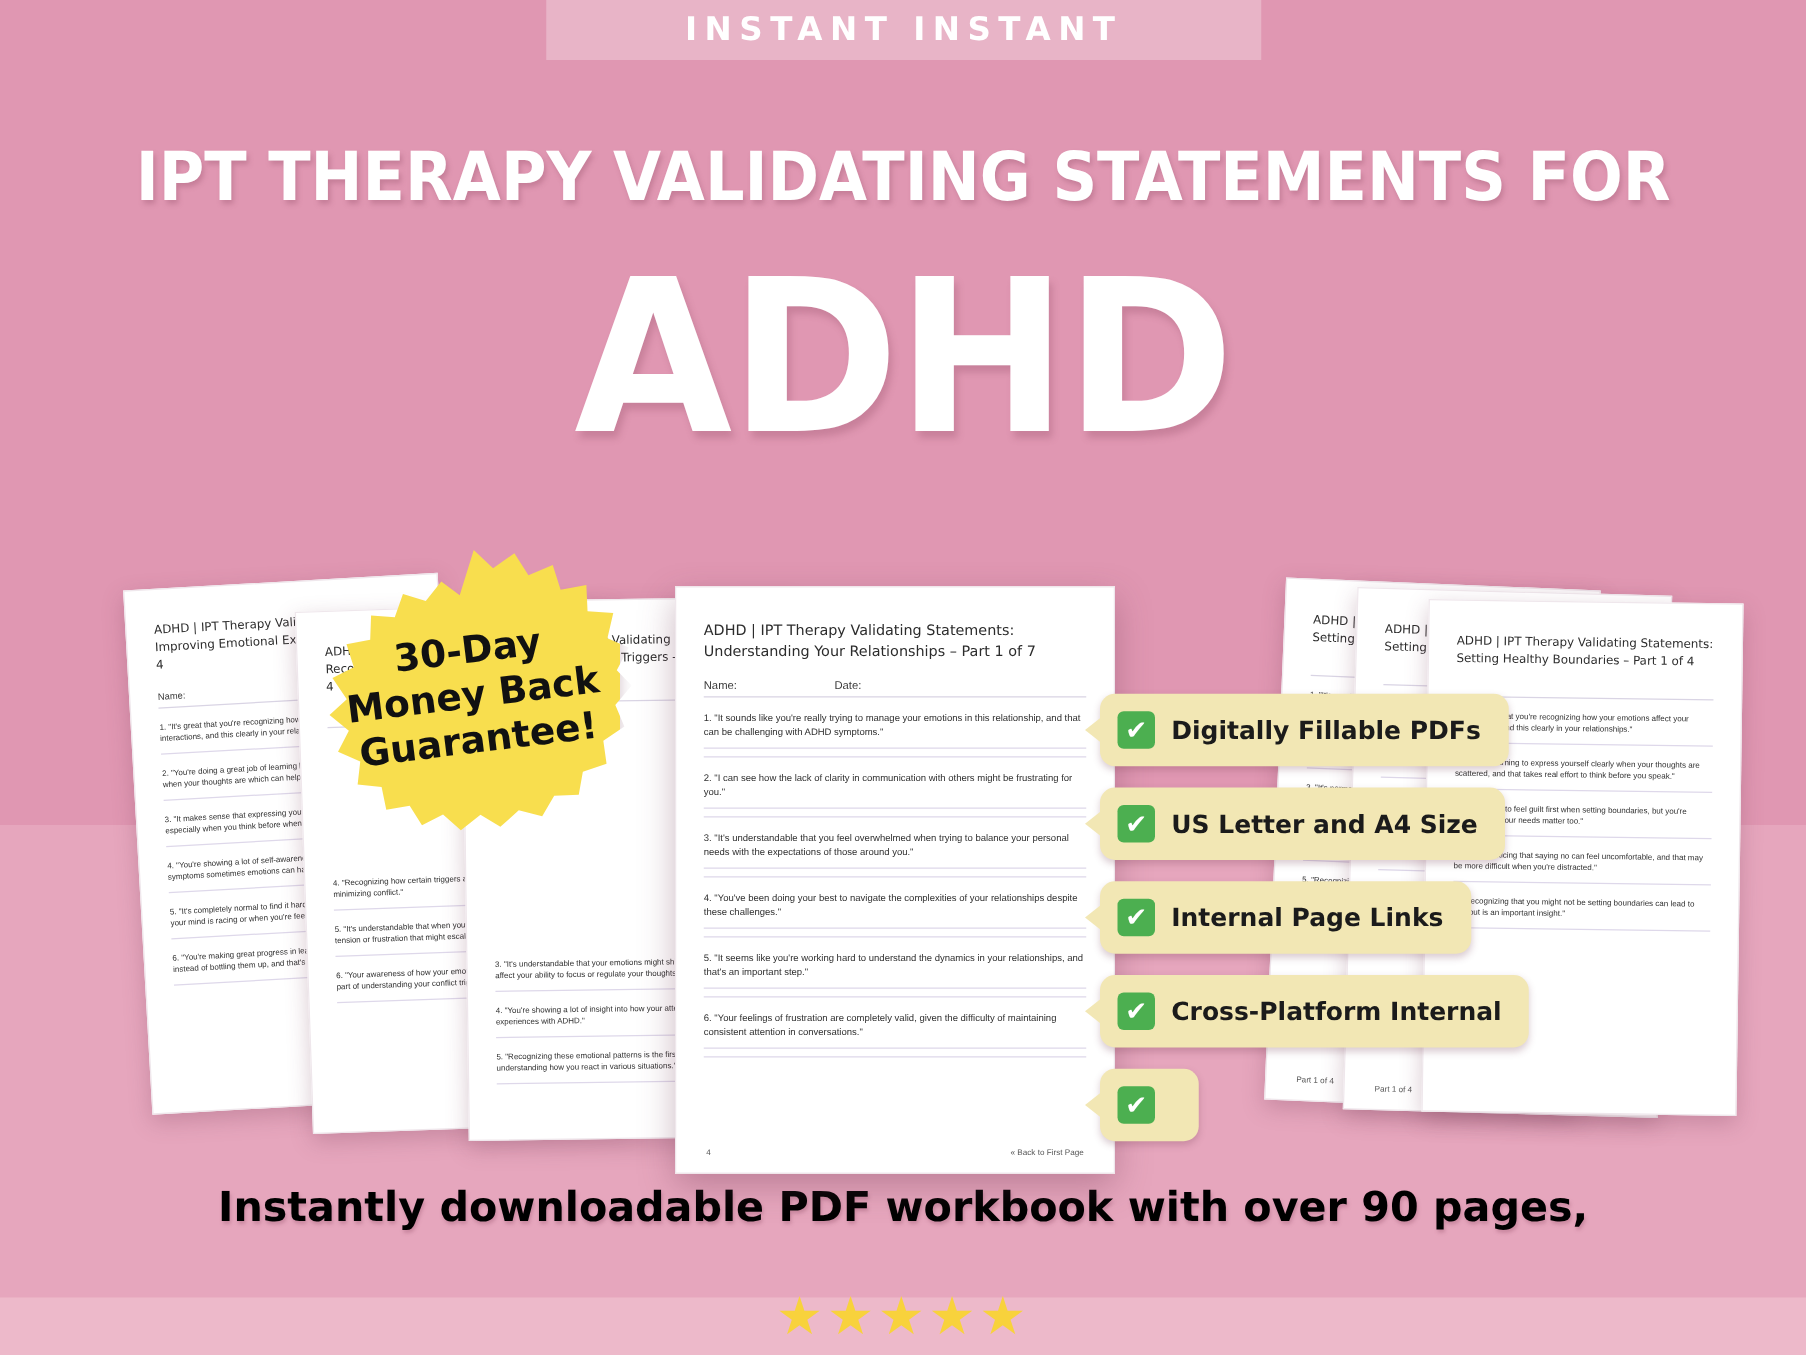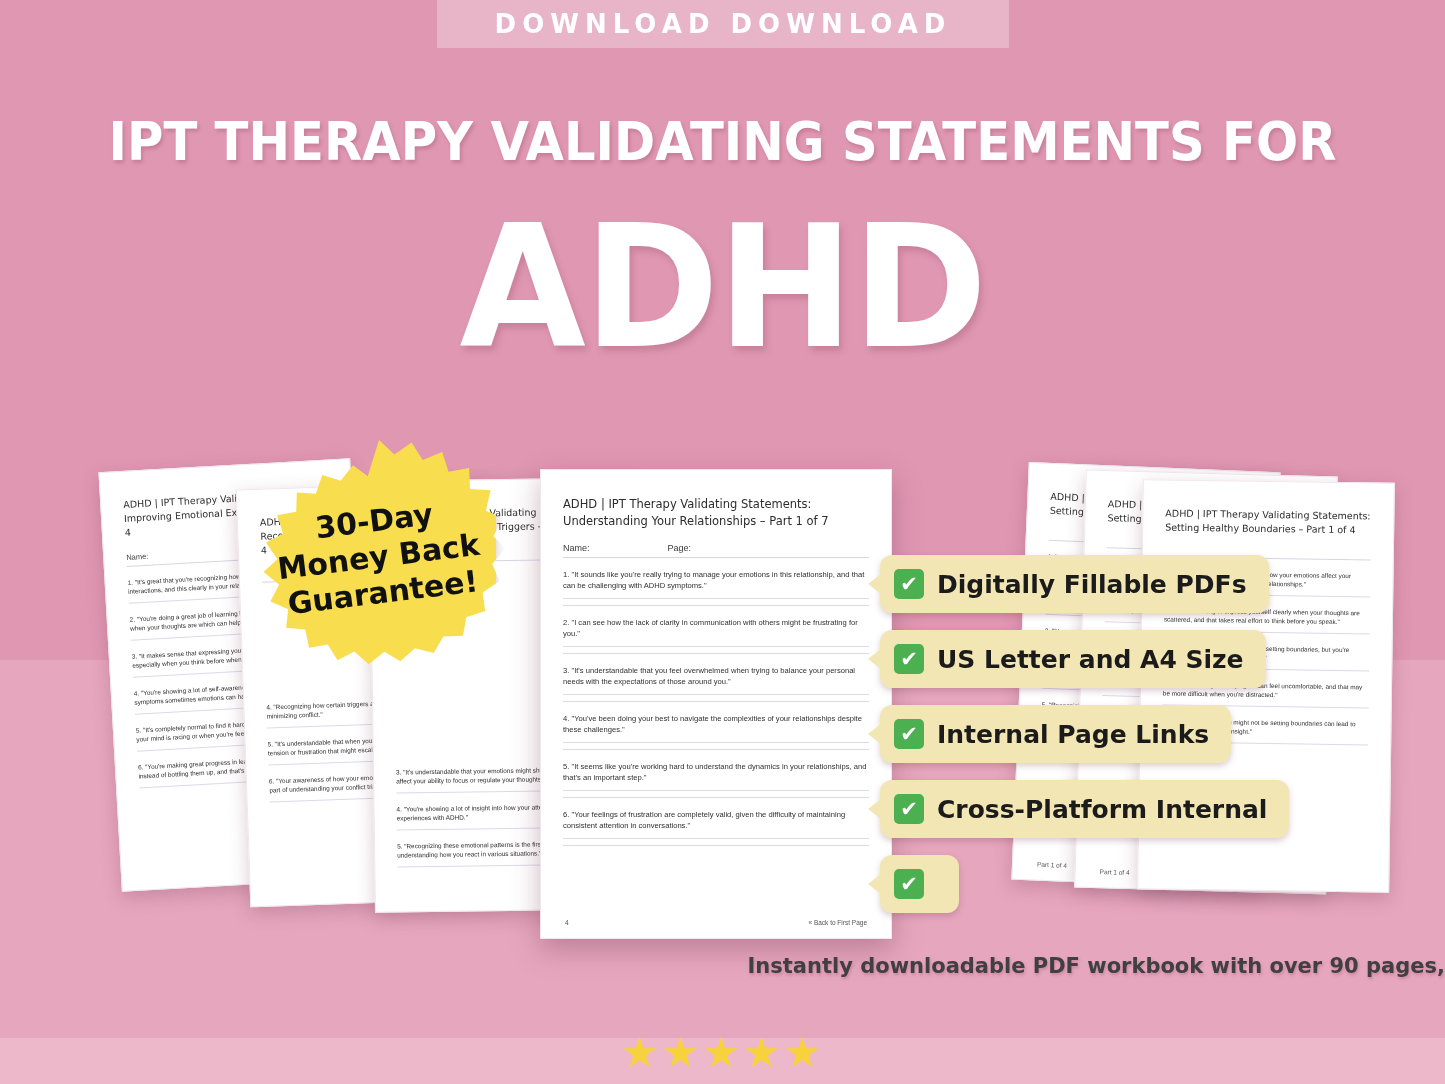--- a/index.html
+++ b/index.html
@@ -149,45 +149,45 @@
     border-right: 14px solid #f2e7b4;
   }
   .check {
     width: 30px; height: 30px; background: #4caf50; border-radius: 5px;
     display: flex; align-items: center; justify-content: center;
     color: #fff; font-size: 21px; font-weight: bold; margin-right: 13px;
     font-family: "DejaVu Sans", sans-serif;
   }
   .feature-label {
     font-family: "DejaVu Sans", sans-serif;
-    font-weight: bold; font-size: 25px; color: #1b1b1b; white-space: nowrap;
+    font-weight: bold; font-size: 20px; color: #1b1b1b; white-space: nowrap;
   }
 
   
   .caption {
     position: absolute; left: 0; right: 0; top: 948px;
-    text-align: right; color: #404040;
-    font-family: "DejaVu Sans", sans-serif;
-    font-weight: bold; font-size: 21px; line-height: 36px;
+    text-align: center; color: #000000;
+    font-family: "DejaVu Sans", sans-serif;
+    font-weight: bold; font-size: 33px; line-height: 36px;
     text-shadow: 1px 2px 3px rgba(150,80,105,0.35);
   }
   .stars {
     position: absolute; left: 0; right: 0; top: 1030px;
     text-align: center; font-size: 42px; color: #f8d23c;
     letter-spacing: 3px; line-height: 46px;
   }
 </style>
 </head>
 <body>
 
 <div class="bg-band-lower"></div>
 <div class="bg-band-bottom"></div>
 
 <div class="instant-banner">
-  <span>DOWNLOAD DOWNLOAD</span>
+  <span>INSTANT INSTANT</span>
 </div>
 
 <div class="title-main">IPT THERAPY VALIDATING STATEMENTS FOR</div>
 <div class="title-big">ADHD</div>
 
 <div class="pages-area">
 
   <div class="page" id="page-left1">
     <div class="page-inner">
       <div class="pg-title">
@@ -368,21 +368,21 @@
   </div>
 
   <div class="page" id="page-center">
     <div class="page-inner">
       <div class="pg-title">
         <div>ADHD | IPT Therapy Validating Statements:</div>
         <div>Understanding Your Relationships – Part 1 of 7</div>
       </div>
       <div class="pg-namerow">
         <span>Name:</span>
-        <span>Page:</span>
+        <span>Date:</span>
       </div>
       <div class="pg-line"></div>
       <div class="pg-item">
           <p>1. "It sounds like you're really trying to manage your emotions in this relationship, and that can be challenging with ADHD symptoms."</p>
           <div class="pg-rule"></div>
           <div class="pg-rule2"></div>
         </div>
       <div class="pg-item">
           <p>2. "I can see how the lack of clarity in communication with others might be frustrating for you."</p>
           <div class="pg-rule"></div>

